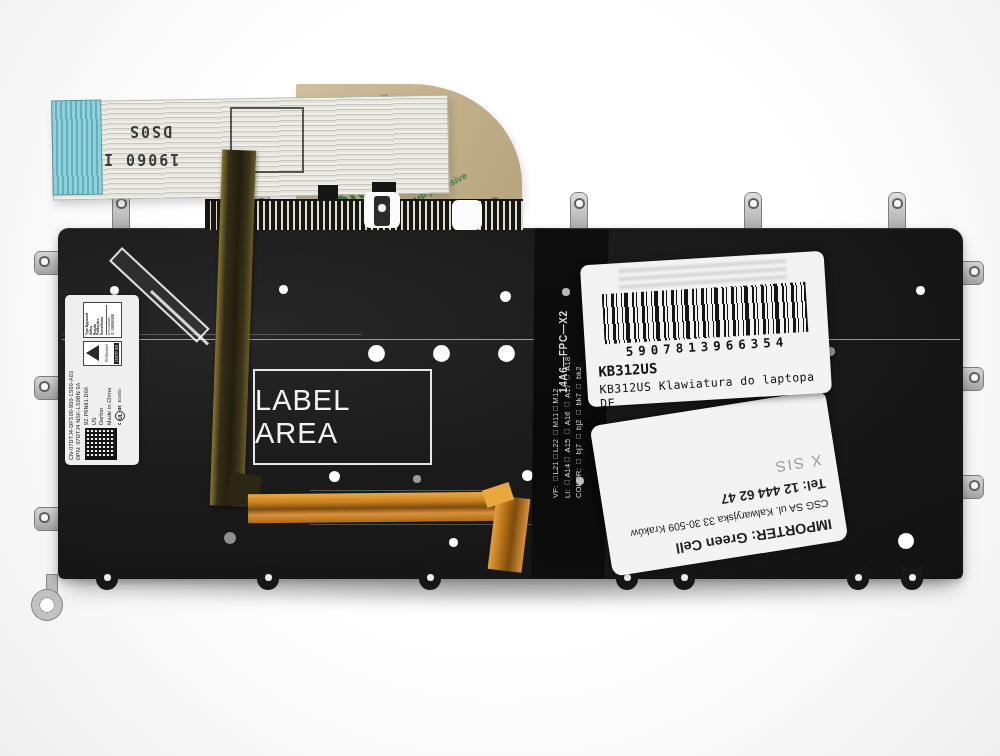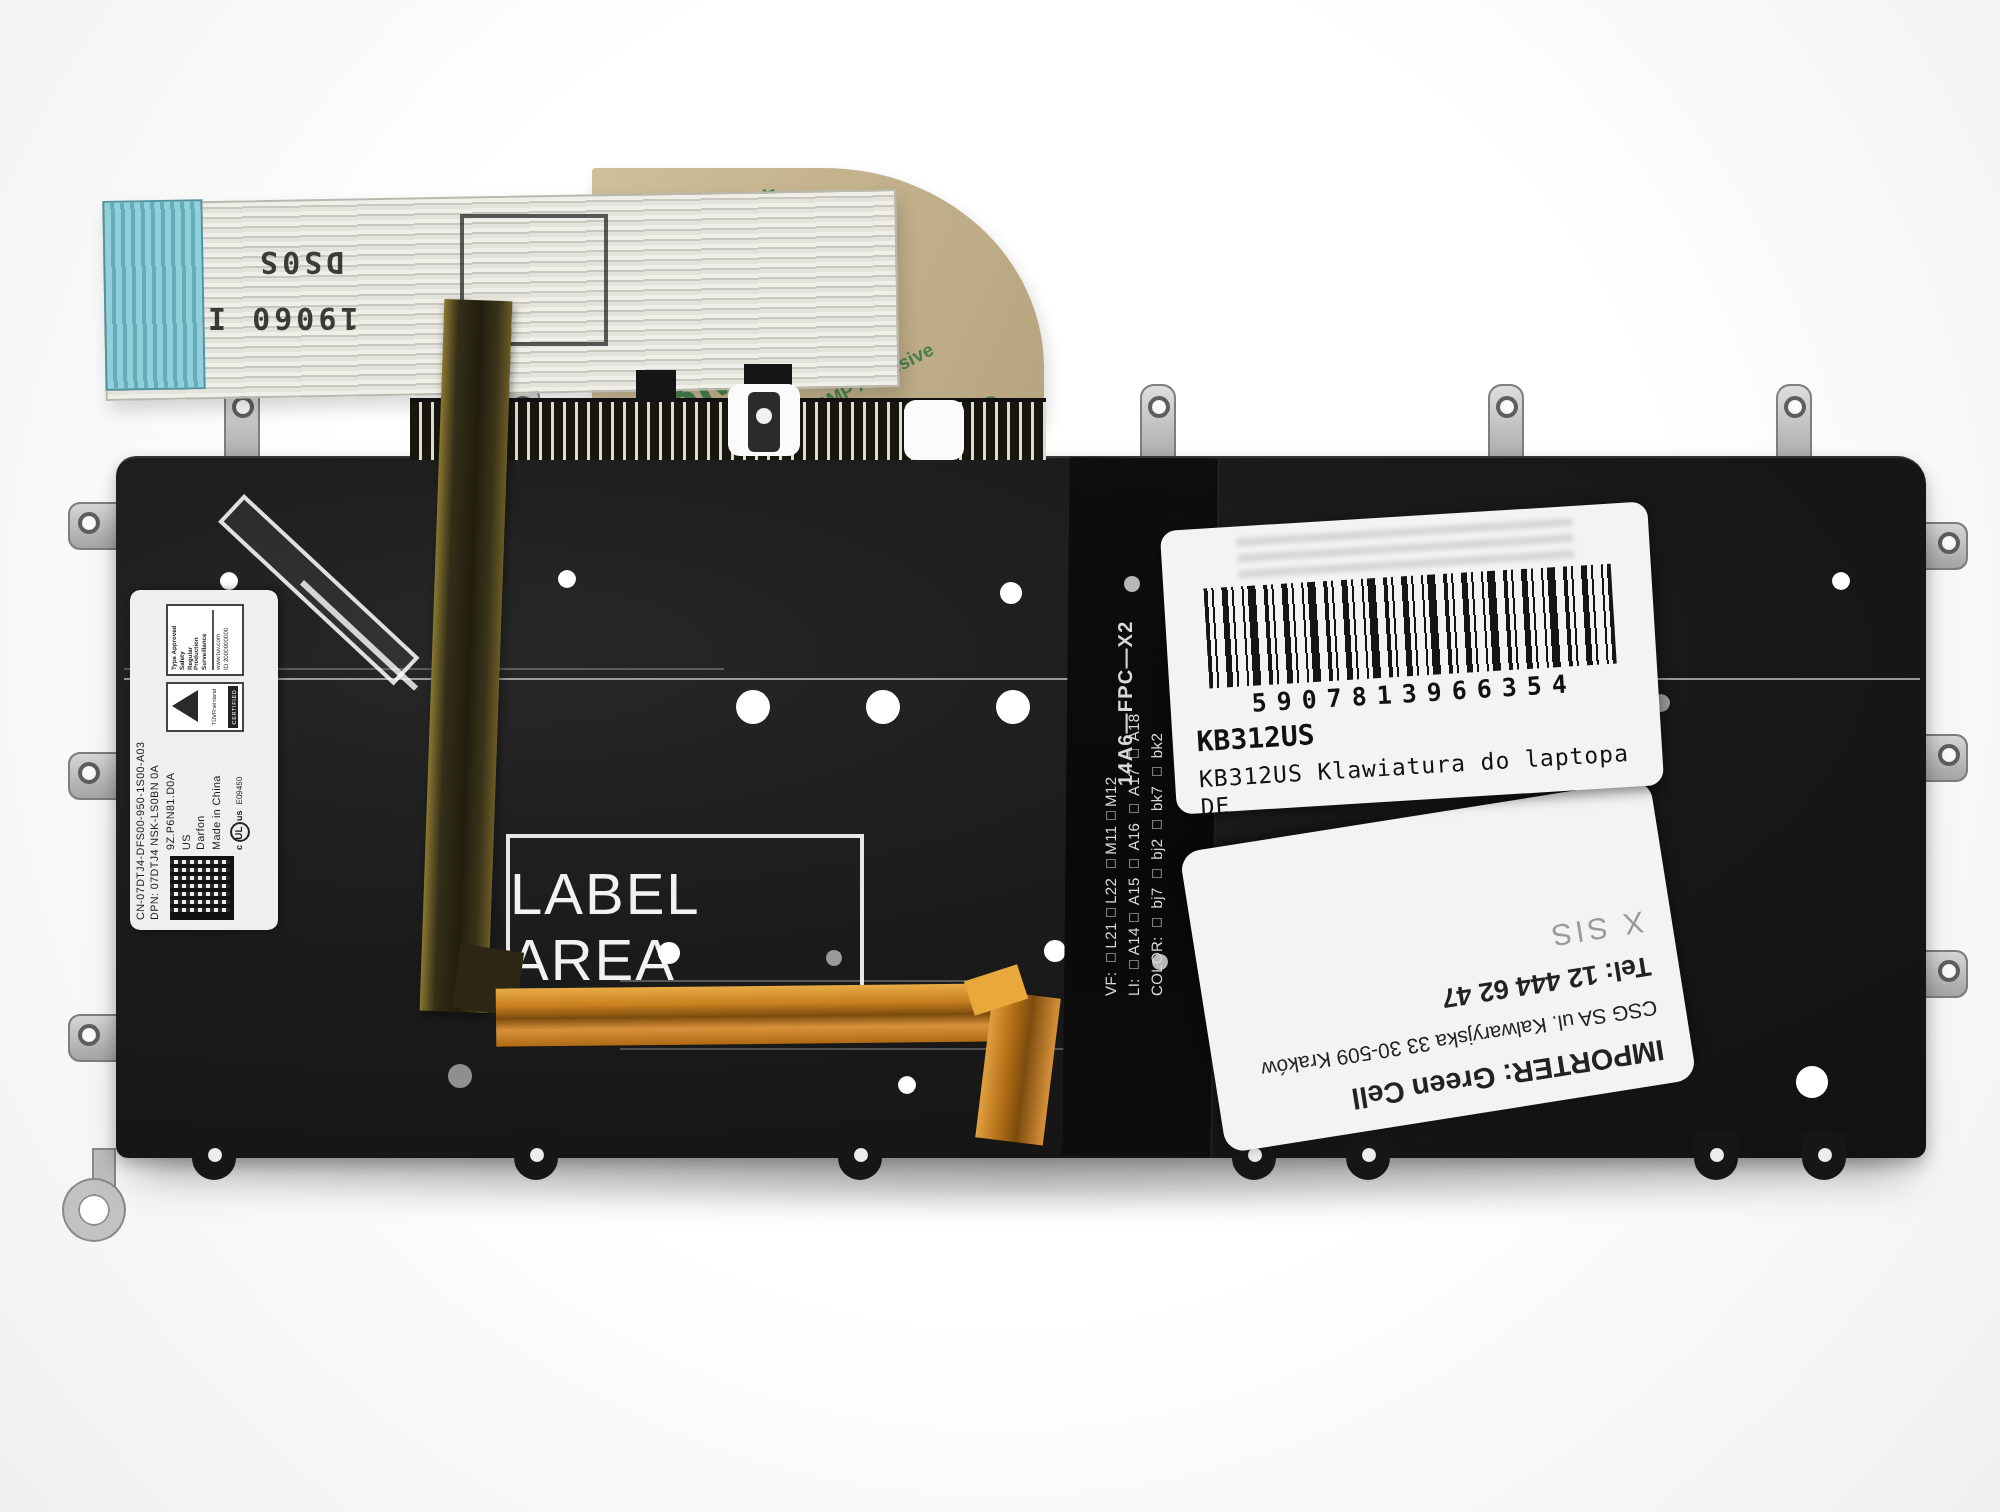--- a/index.html
+++ b/index.html
@@ -16,21 +16,21 @@
          border-top:1px solid rgba(255,255,255,.14);
          box-shadow:0 16px 24px -10px rgba(0,0,0,.38), 0 3px 8px rgba(0,0,0,.25);}
   .seam{background:rgba(255,255,255,.55);height:1px;z-index:4;}
   .hole{border-radius:50%;z-index:4;}
   .diag1{left:122px;top:247px;width:116px;height:15px;z-index:4;border:2px solid rgba(255,255,255,.85);
          transform:rotate(43deg);transform-origin:left top;background:rgba(255,255,255,.06);}
   .diag2{left:152px;top:290px;width:78px;height:3px;z-index:4;background:rgba(255,255,255,.8);
          transform:rotate(43deg);transform-origin:left top;}
   .labelarea{left:253px;top:369px;width:175px;height:92px;z-index:4;
          border:2px solid rgba(242,242,242,.95);display:flex;align-items:center;justify-content:center;
-         color:#f2f2f2;font-size:29px;letter-spacing:1px;margin-top:48px;}
+         color:#f2f2f2;font-size:29px;letter-spacing:1px;}
   
   .bump{width:22px;height:24px;top:566px;background:#161616;border-radius:0 0 11px 11px;z-index:2;}
   .bumphole{width:7px;height:7px;border-radius:50%;background:#ececec;top:574px;z-index:3;}
 
   
   .tabtop{width:16px;height:38px;top:192px;z-index:1;border:1px solid #7e7e7e;border-radius:7px 7px 2px 2px;
           background:linear-gradient(180deg,#dedede,#a9a9a9);}
   .tabside{width:26px;height:22px;z-index:1;border:1px solid #7e7e7e;
            background:linear-gradient(180deg,#d6d6d6,#a5a5a5);}
   .tleft{border-radius:6px 0 0 6px;left:34px;}

